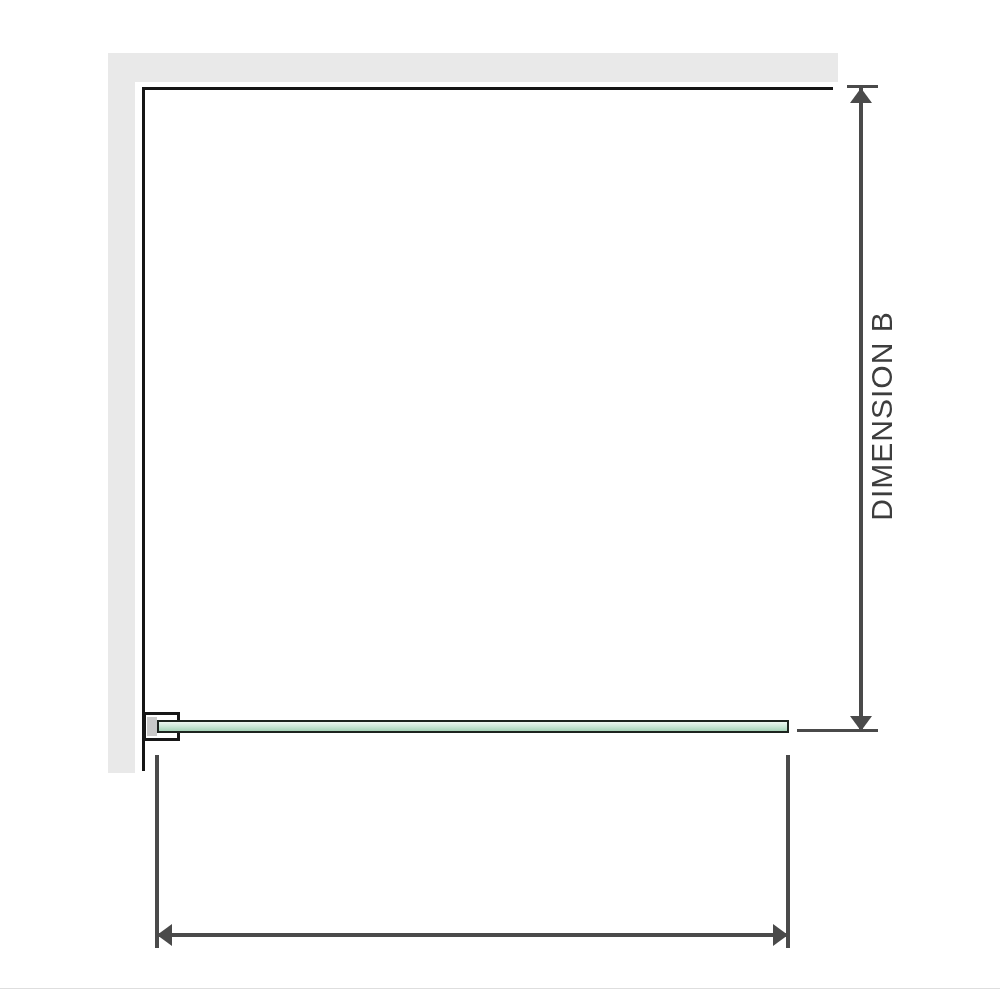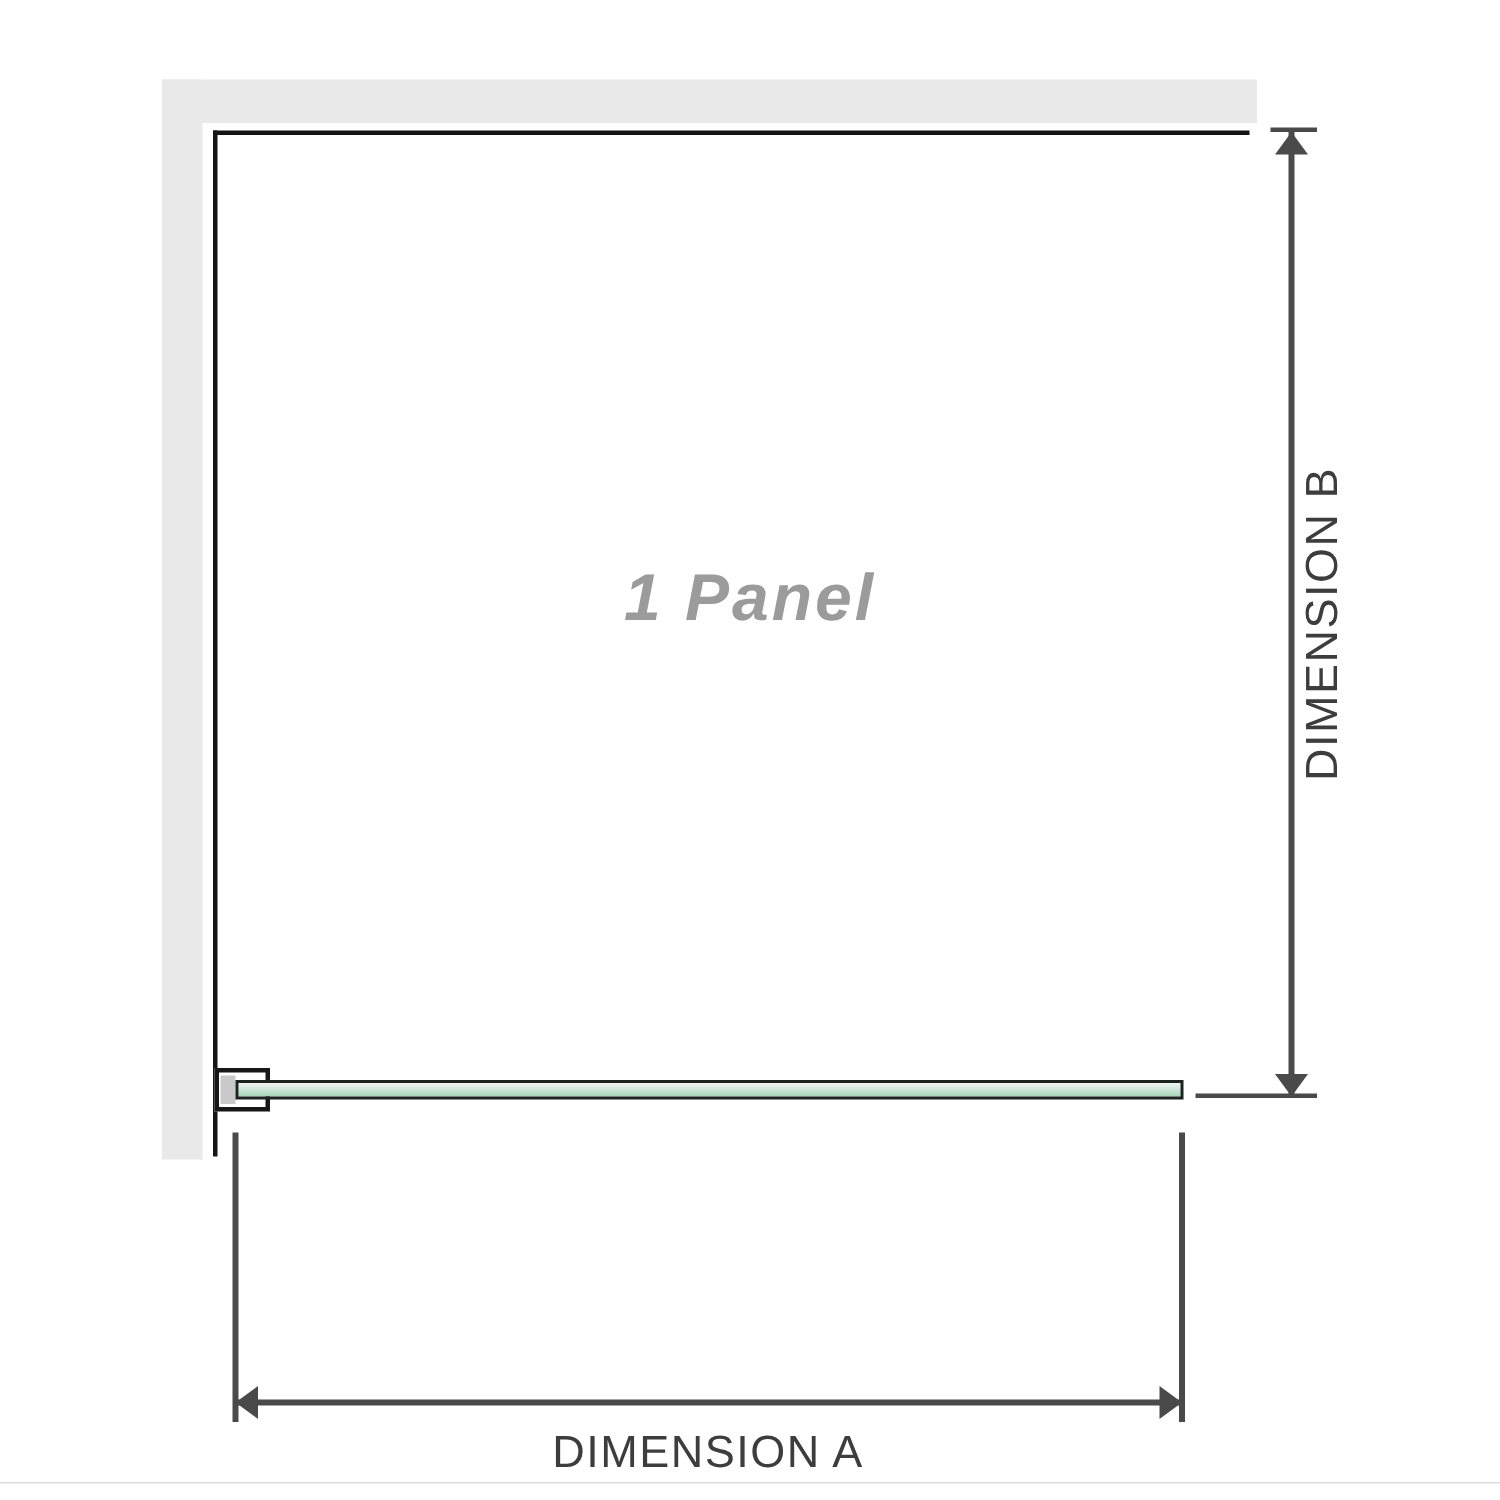--- a/index.html
+++ b/index.html
@@ -92,36 +92,34 @@
 <body>
 
 <div id="canvas">
 
   <div class="abs wall-top"></div>
   <div class="abs wall-left"></div>
 
   <div class="abs panel-top-border"></div>
   <div class="abs panel-left-border"></div>
 
-  <div class="abs panel-label">1 Panel</div>
 
   <div class="abs bracket"></div>
   <div class="abs bracket-pad"></div>
 
   <div class="abs glass-bar"></div>
 
   <div class="abs dim dimb-tick-top"></div>
   <div class="abs dim dimb-tick-bottom"></div>
   <div class="abs dim dimb-line"></div>
   <div class="abs arrow arrow-up"></div>
   <div class="abs arrow arrow-down"></div>
   <div class="abs dim-label dimb-label">DIMENSION B</div>
 
   <div class="abs dim dima-ext-left"></div>
   <div class="abs dim dima-ext-right"></div>
   <div class="abs dim dima-line"></div>
   <div class="abs arrow arrow-left"></div>
   <div class="abs arrow arrow-right"></div>
-  <div class="abs dim-label dima-label">DIMENSION A</div>
 
   <div class="abs page-edge-line"></div>
 
 </div>
 
 </body></html>

